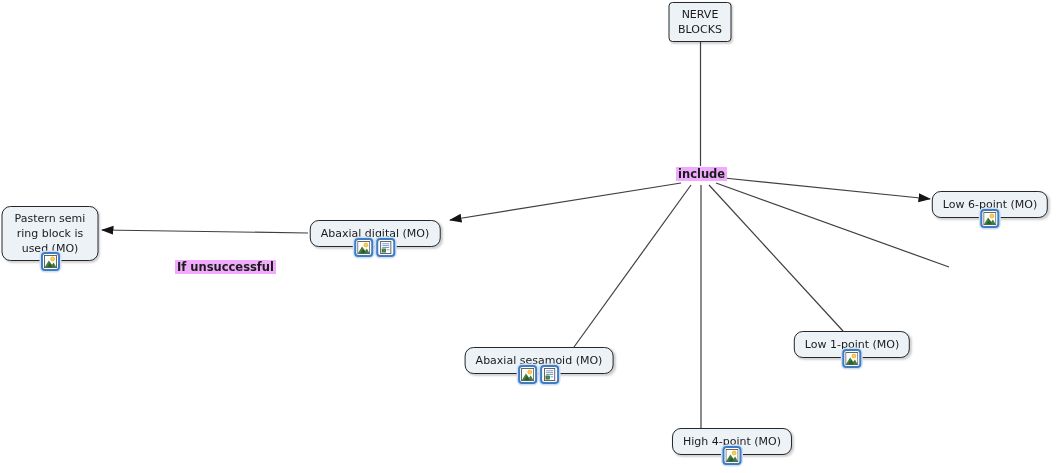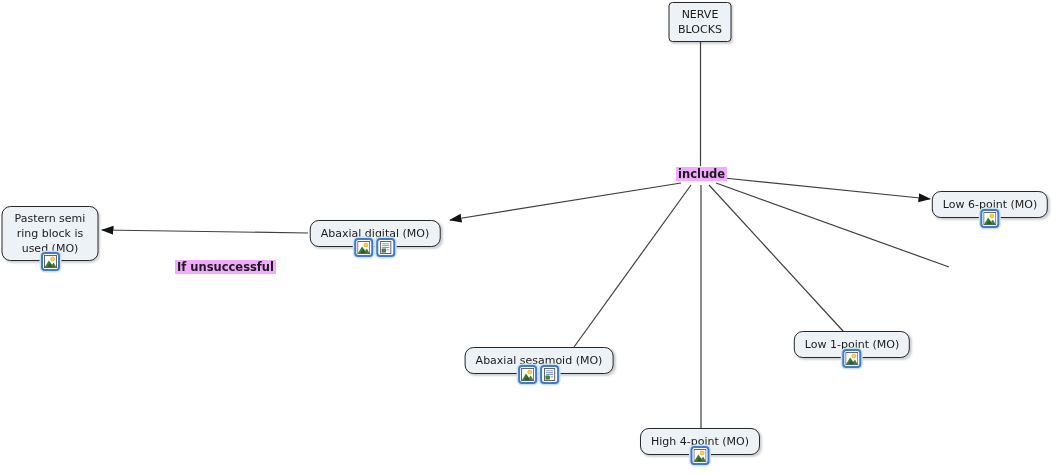--- a/index.html
+++ b/index.html
@@ -86,21 +86,21 @@
         <svg width="13" height="13" viewBox="0 0 14 14">
           <rect x="0.5" y="0.5" width="13" height="13" fill="#fdfdf8" stroke="#5a5a5a"></rect>
           <circle cx="9.3" cy="4.3" r="2.1" fill="#ffd24a" stroke="#dd9f35" stroke-width="0.7"></circle>
           <polygon points="0.8,13.2 5.2,5.8 8.6,10.4 10.4,8.2 13.2,13.2" fill="#3f7d3b"></polygon>
           <polygon points="3.4,13.2 6.4,8.6 9.2,13.2" fill="#2c5c2f"></polygon>
         </svg>
       </span>
     </span>
   </div>
 
-  <div class="node" style="left:700px; top:428px;">
+  <div class="node" style="left:732px; top:428px;">
     <span>High 4-point (MO)</span>
     <span class="res-row">
       <span class="res-btn">
         <svg width="13" height="13" viewBox="0 0 14 14">
           <rect x="0.5" y="0.5" width="13" height="13" fill="#fdfdf8" stroke="#5a5a5a"></rect>
           <circle cx="9.3" cy="4.3" r="2.1" fill="#ffd24a" stroke="#dd9f35" stroke-width="0.7"></circle>
           <polygon points="0.8,13.2 5.2,5.8 8.6,10.4 10.4,8.2 13.2,13.2" fill="#3f7d3b"></polygon>
           <polygon points="3.4,13.2 6.4,8.6 9.2,13.2" fill="#2c5c2f"></polygon>
         </svg>
       </span>

